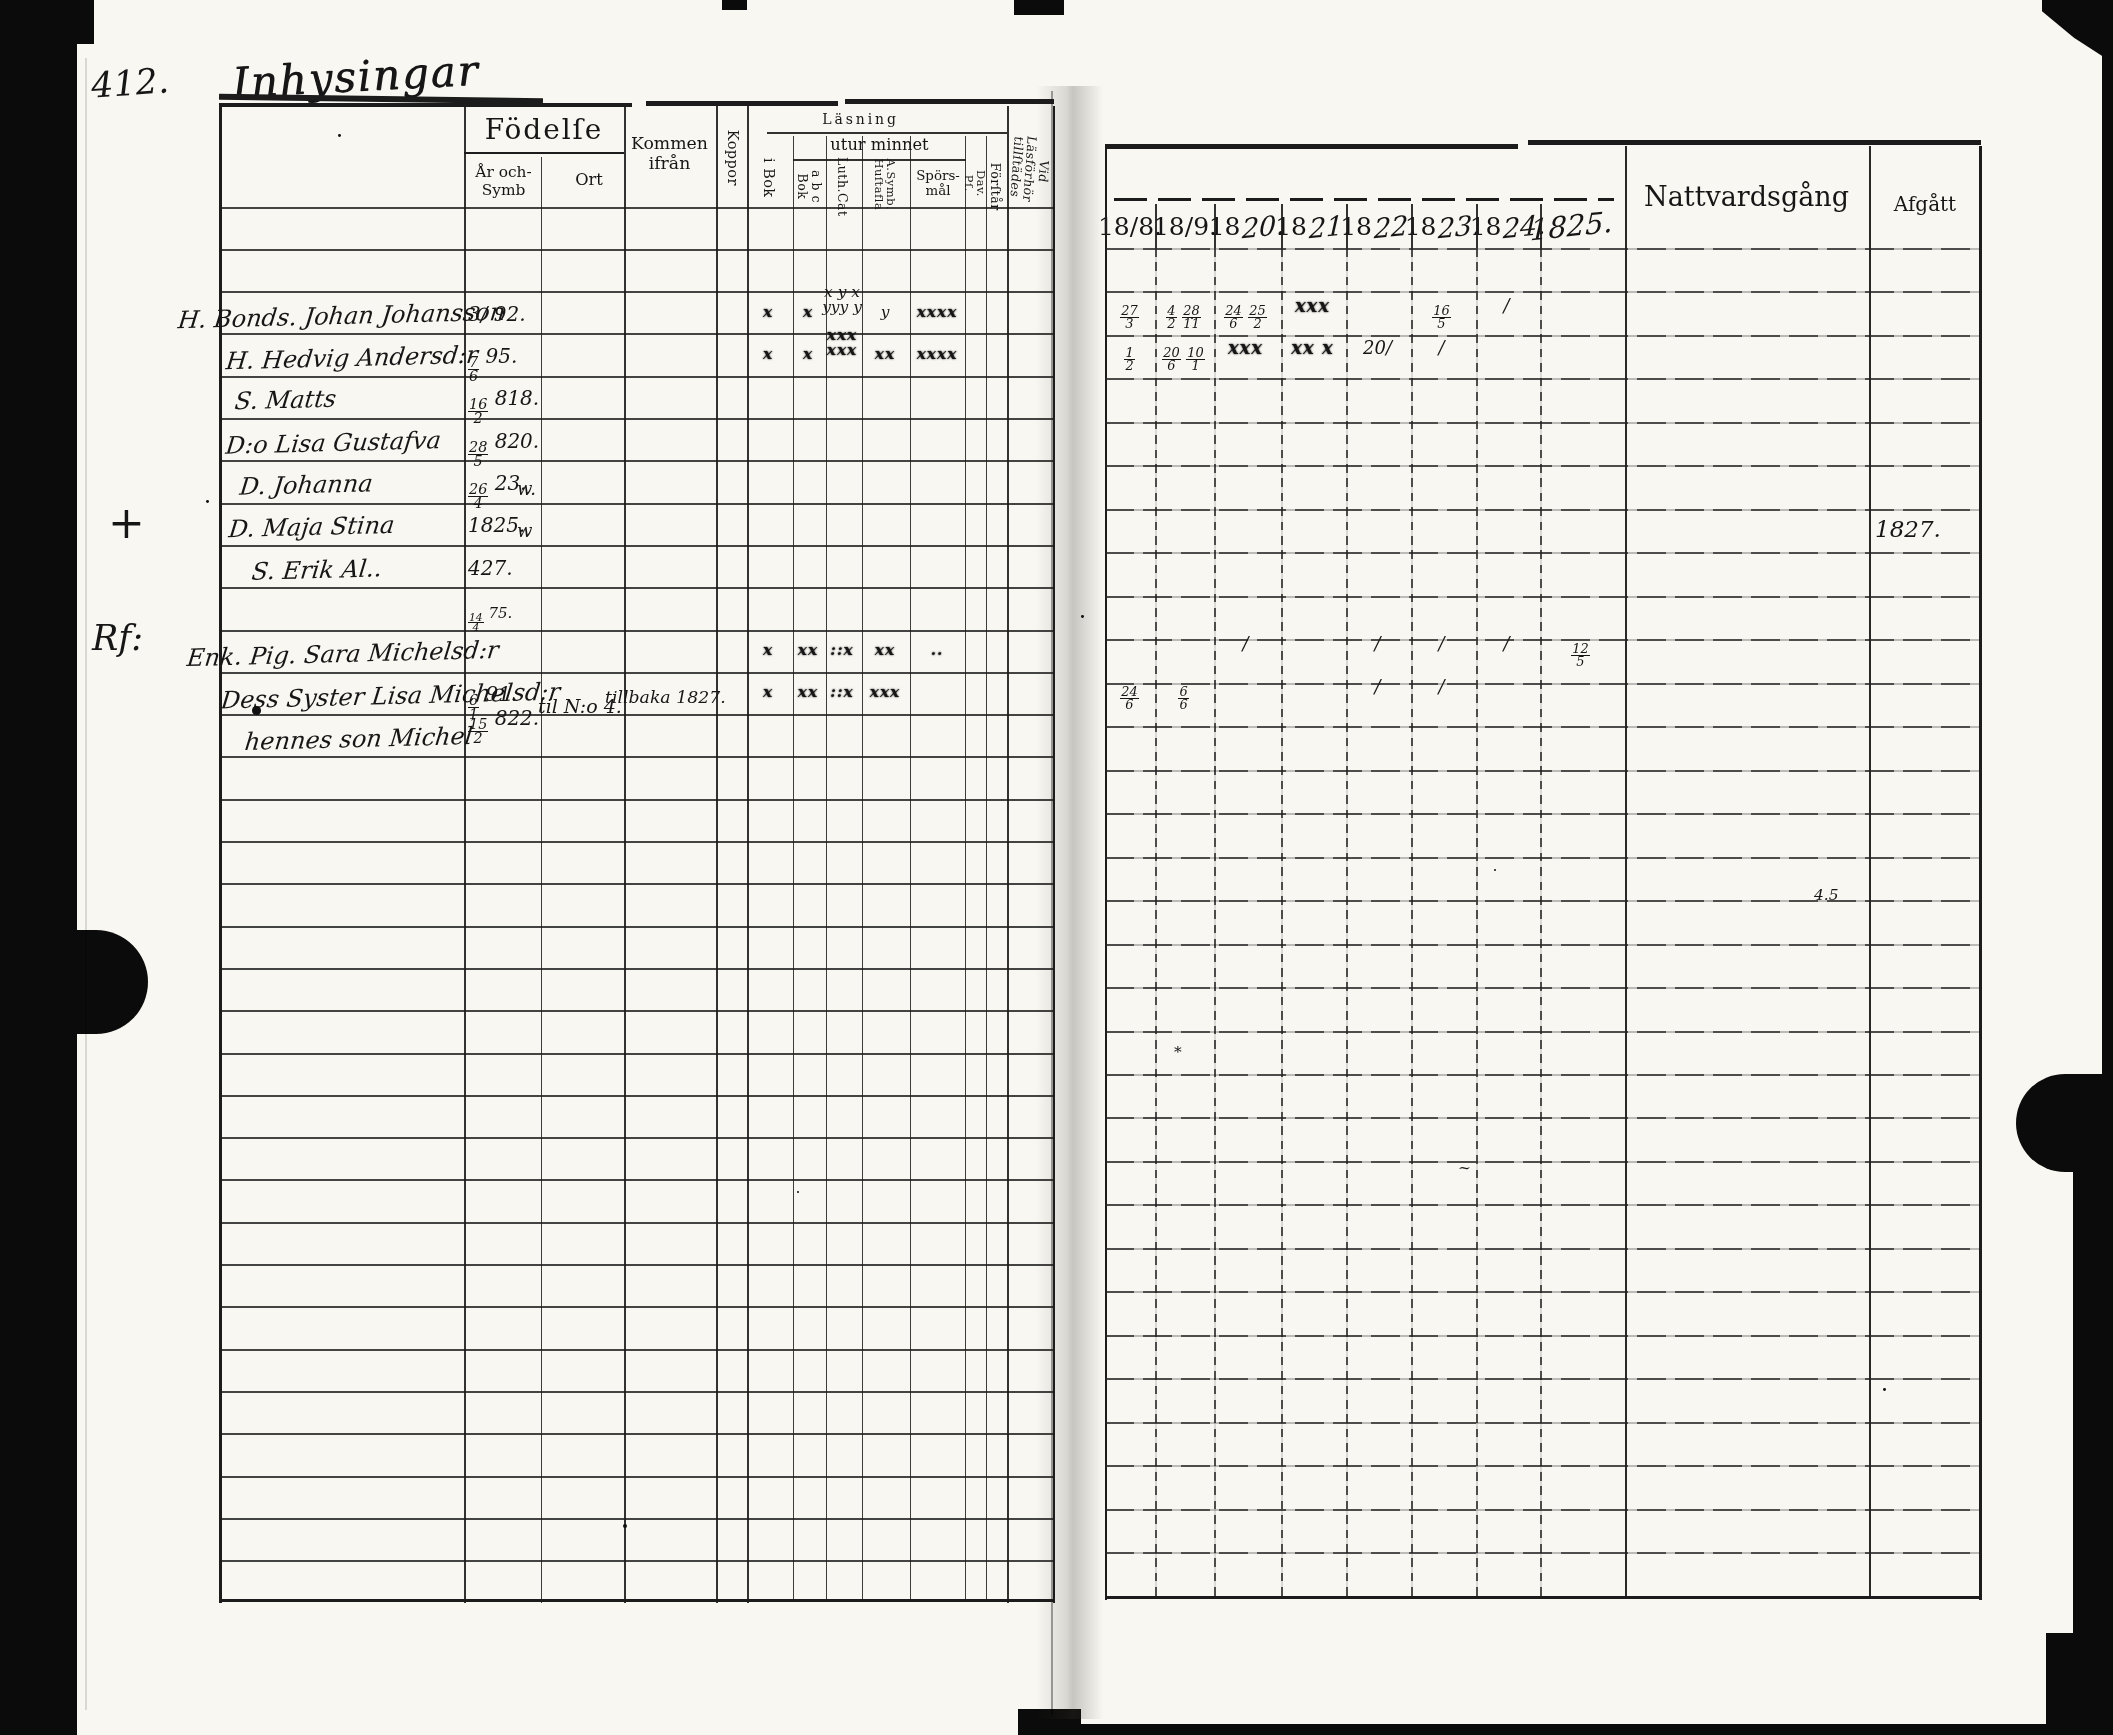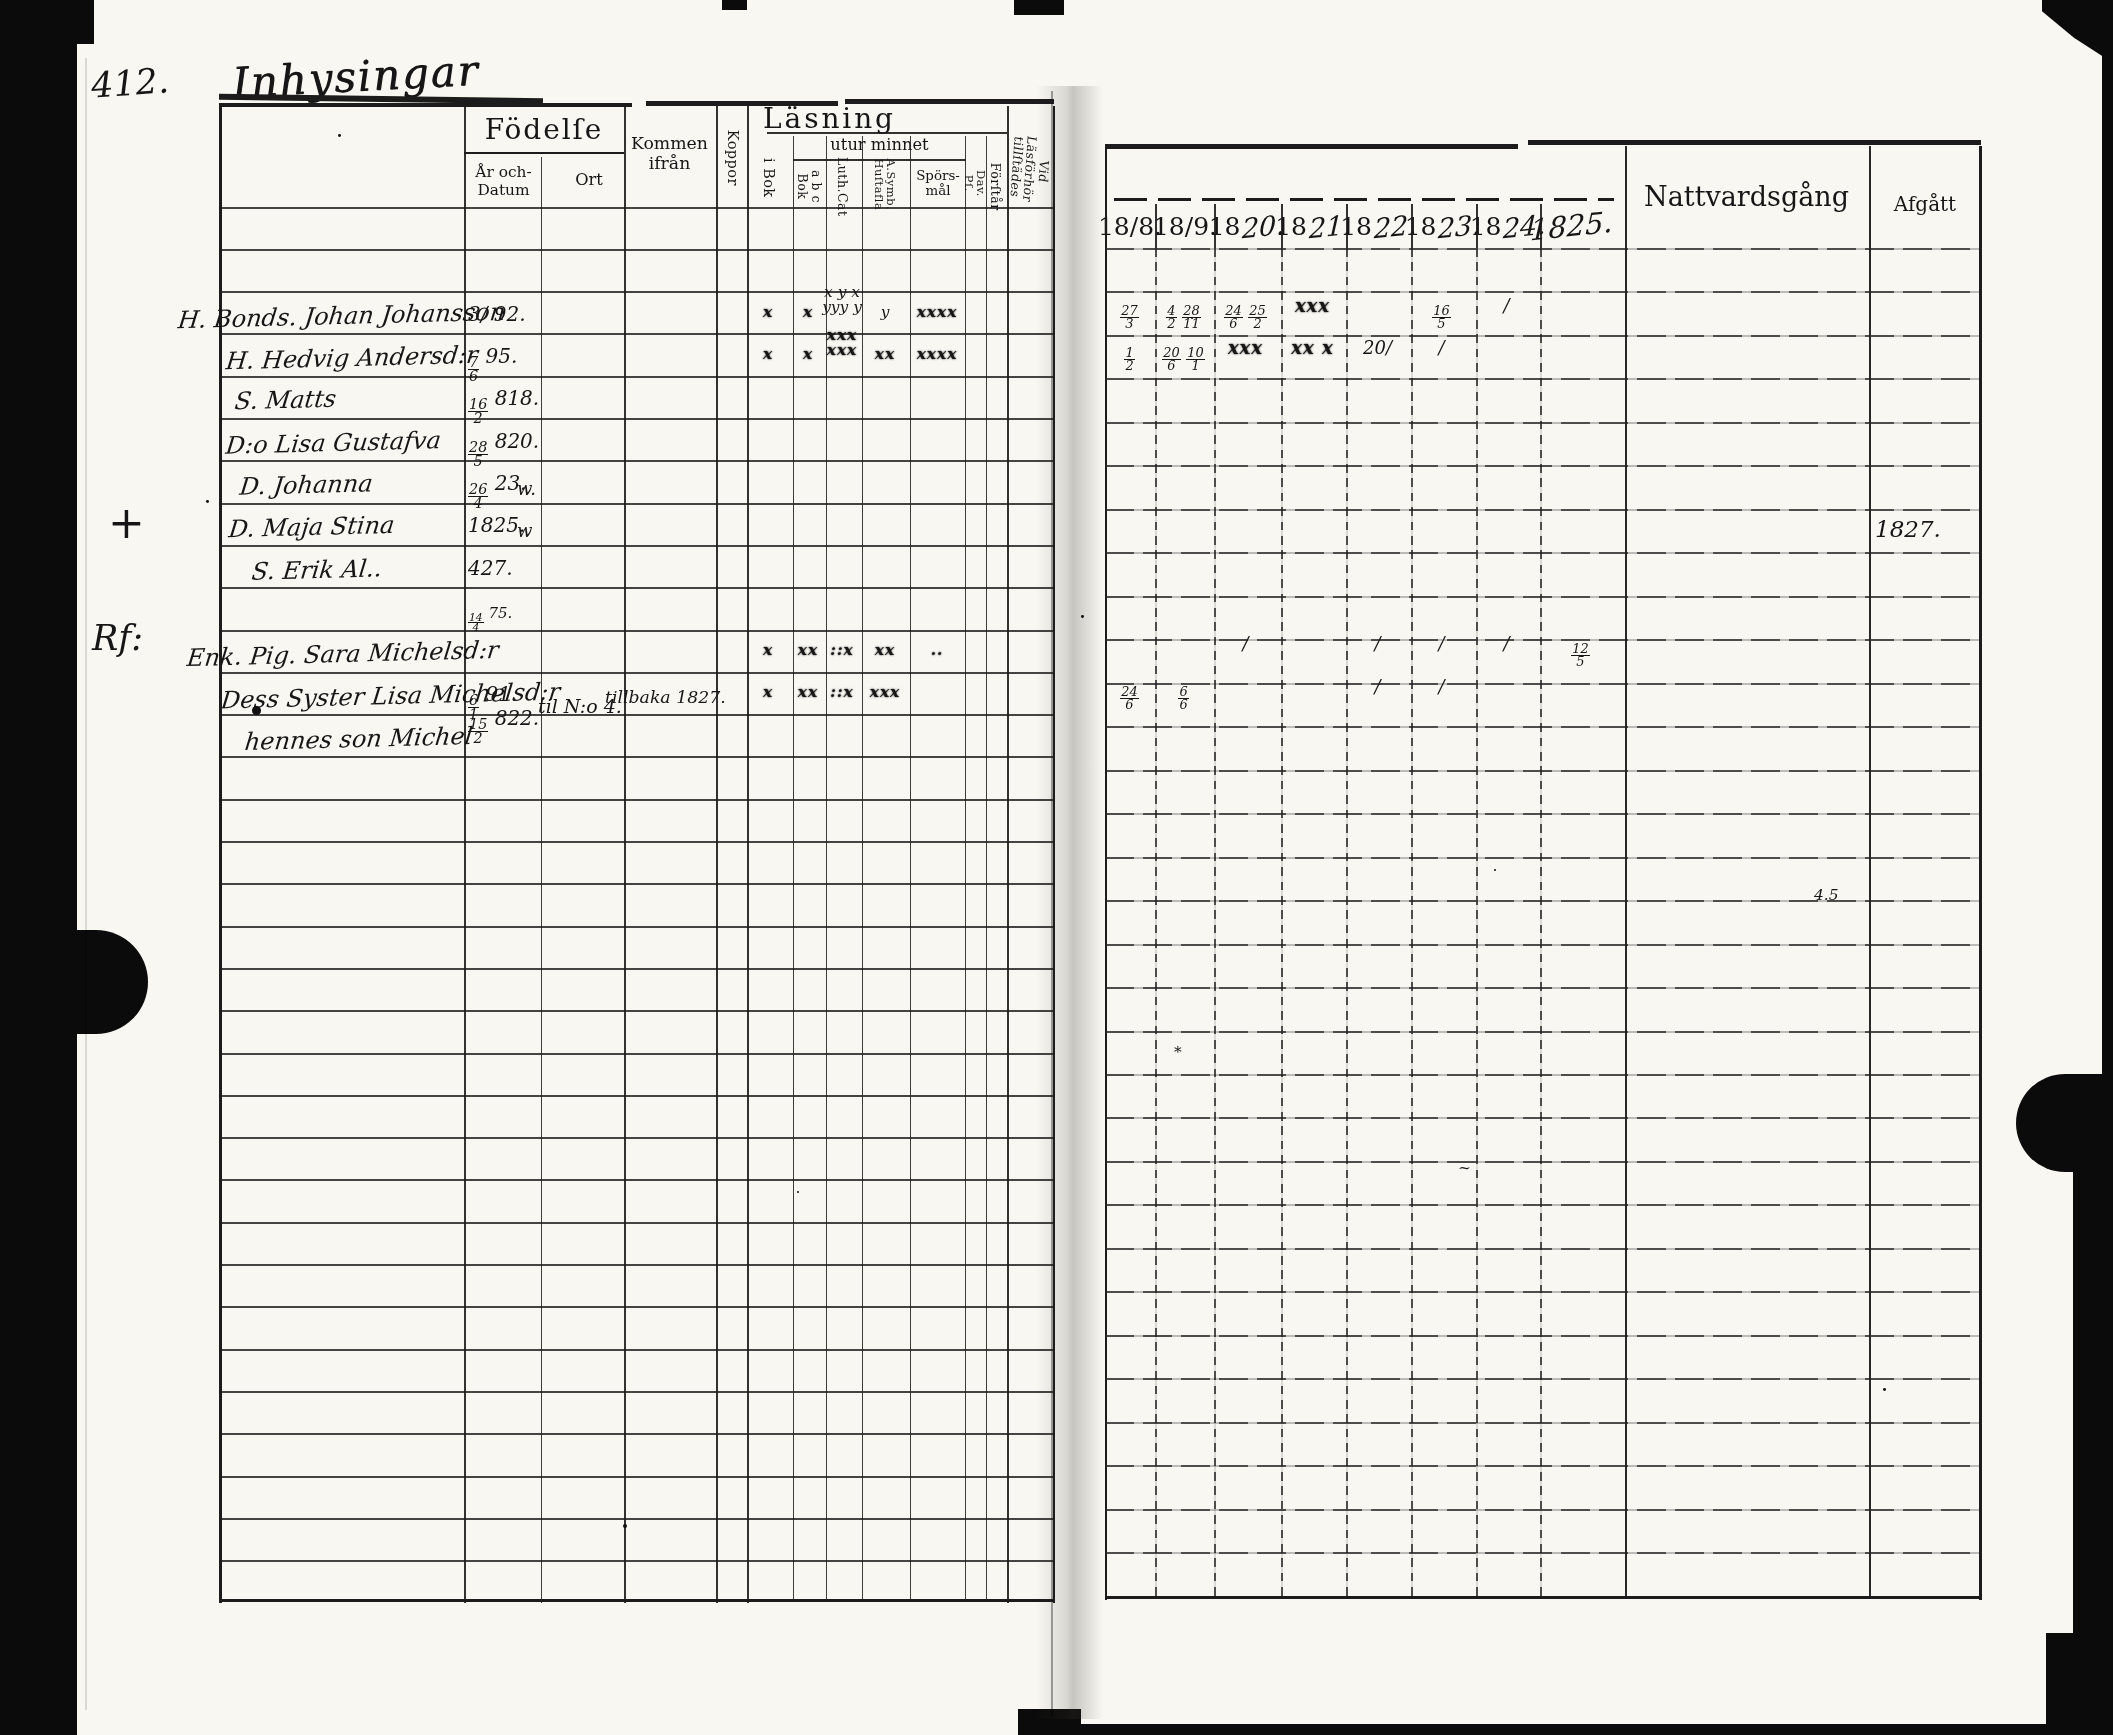--- a/index.html
+++ b/index.html
@@ -45,28 +45,28 @@
   <div style="position:absolute;left:1036px;top:86px;width:67px;height:1633px;background:linear-gradient(90deg,transparent,rgba(60,55,45,.16) 45%,rgba(60,55,45,.26) 55%,transparent)"></div>
   <div style="position:absolute;left:1051px;top:91px;width:1.9px;height:1624px;background:rgba(0,0,0,.35)"></div>
   <div style="position:absolute;left:85px;top:58px;width:1.9px;height:1652px;background:rgba(0,0,0,.12)"></div>
 
   <div id="pageno" class="hw">412.</div>
   <div id="title" class="hw">Inhysingar</div>
   <div class="gridline" style="left:219px;top:96px;width:324px;height:5.8px;transform:rotate(.8deg)"></div>
 
   <div class="hcell" style="left:464px;top:108px;width:160px;height:44px;font-size:28px;letter-spacing:1.9px">Födelſe</div>
   <div class="hcell" style="left:467px;top:157px;width:73px;height:50px;font-size:15.4px">År och-
-Datum</div>
+Symb</div>
   <div class="hcell" style="left:541px;top:161px;width:96px;height:38px;font-size:16.3px">Ort</div>
   <div class="hcell" style="left:624px;top:125px;width:91px;height:58px;font-size:17.3px">Kommen
 ifrån</div>
   <div class="vlab" style="left:716px;top:110px;width:32px;height:96px;font-size:14.4px">
       <span>Koppor</span>
     </div>
-  <div class="hcell" style="left:716px;top:106px;width:227px;height:27px;font-size:28px;letter-spacing:2.9px">Läsning</div>
+  <div class="hcell" style="left:747px;top:106px;width:227px;height:27px;font-size:14px;letter-spacing:2.9px">Läsning</div>
   <div class="hcell" style="left:793px;top:134px;width:173px;height:23px;font-size:16.3px">utur minnet</div>
   <div class="vlab" style="left:744px;top:144px;width:48px;height:67px;font-size:14.4px">
       <span>i Bok</span>
     </div>
   <div class="vlab" style="left:791px;top:144px;width:36px;height:85px;font-size:12.5px">
       <span>a b c Bok</span>
     </div>
   <div class="vlab" style="left:824px;top:144px;width:37px;height:85px;font-size:12.5px">
       <span>Luth.Cat</span>
     </div>

